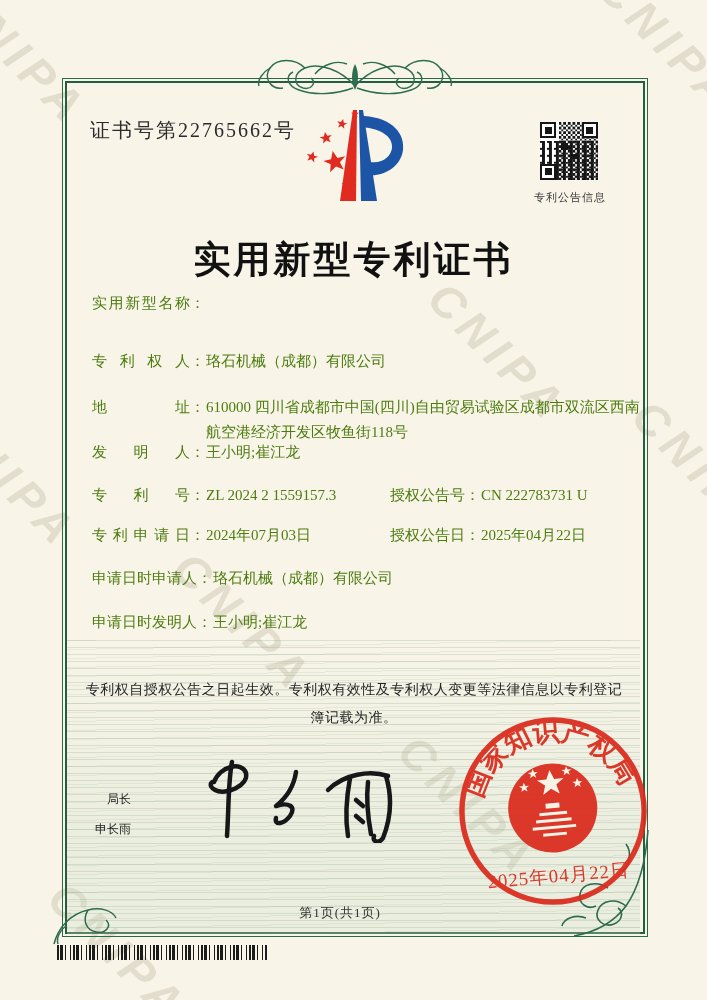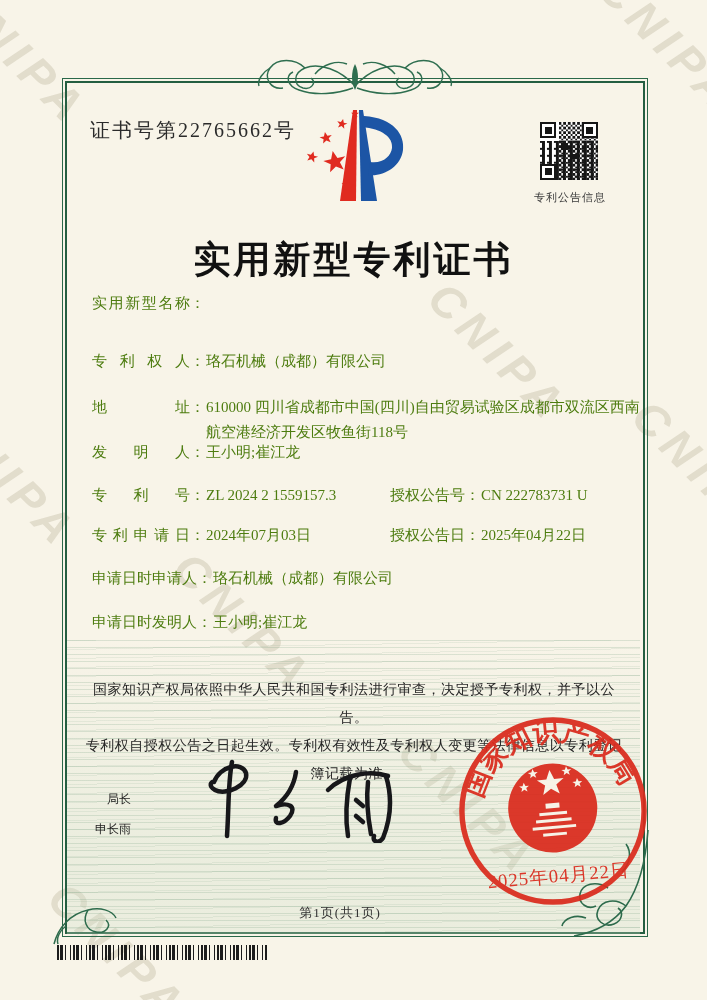--- a/index.html
+++ b/index.html
@@ -199,21 +199,20 @@
     <span class="sep">：</span>
     <span class="val">珞石机械（成都）有限公司</span>
   </div>
   <div class="row" style="top:610px">
     <span class="lbl-wide">申请日时发明人</span>
     <span class="sep">：</span>
     <span class="val">王小明;崔江龙</span>
   </div>
 
   <div class="para">
-    <div>国家知识产权局依照中华人民共和国专利法进行审查，决定授予专利权，并予以公告。</div>
     <div>专利权自授权公告之日起生效。专利权有效性及专利权人变更等法律信息以专利登记簿记载为准。</div>
   </div>
 
   <div class="issuer">
     <div>局长</div>
     <div>申长雨</div>
   </div>
 
   <svg class="signature" viewBox="0 0 210 95">
     <g fill="none" stroke="#17171a" stroke-width="4.5" stroke-linecap="round" stroke-linejoin="round">

